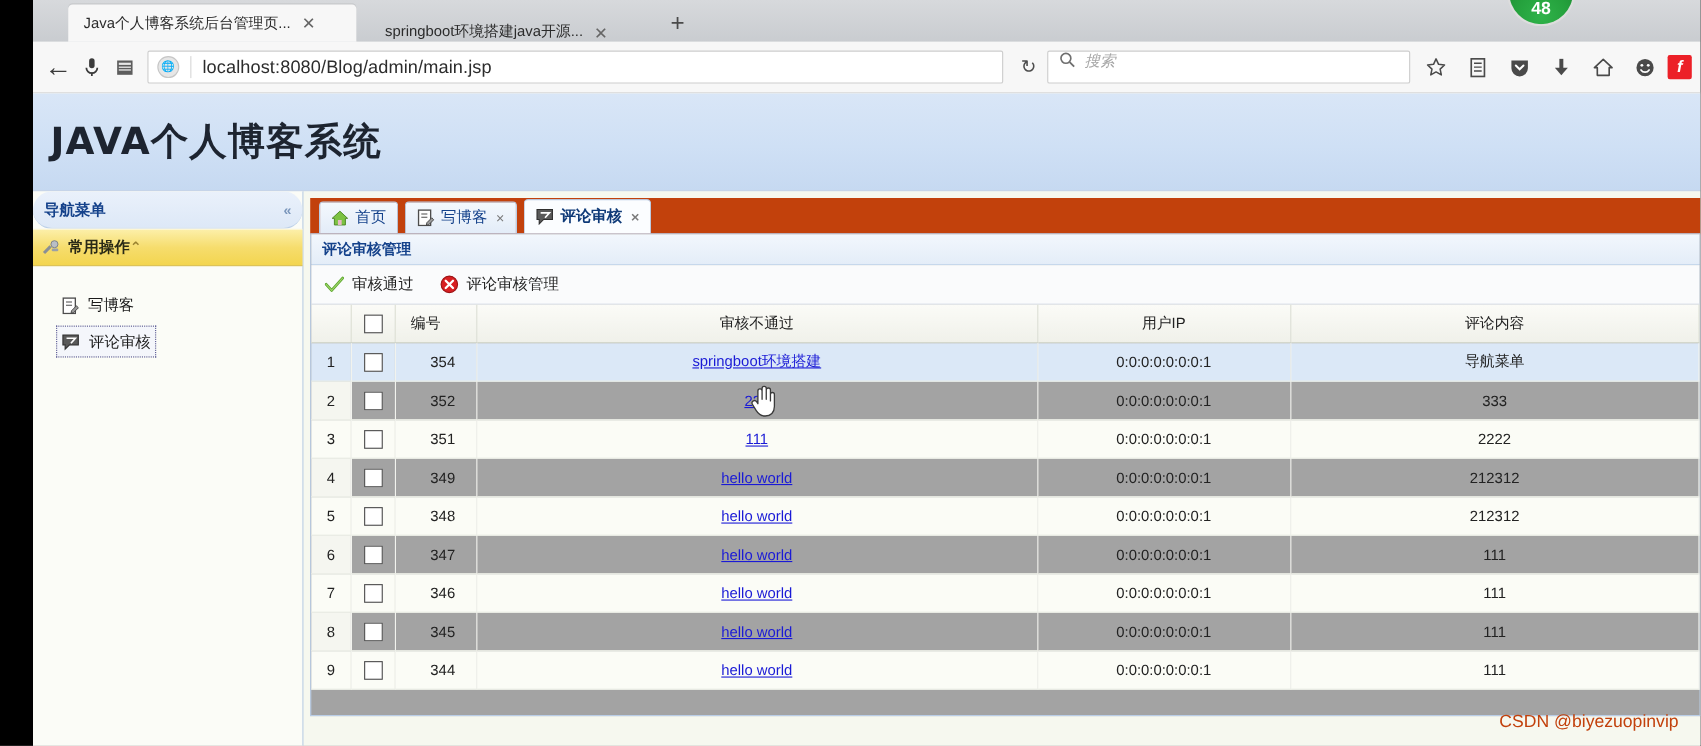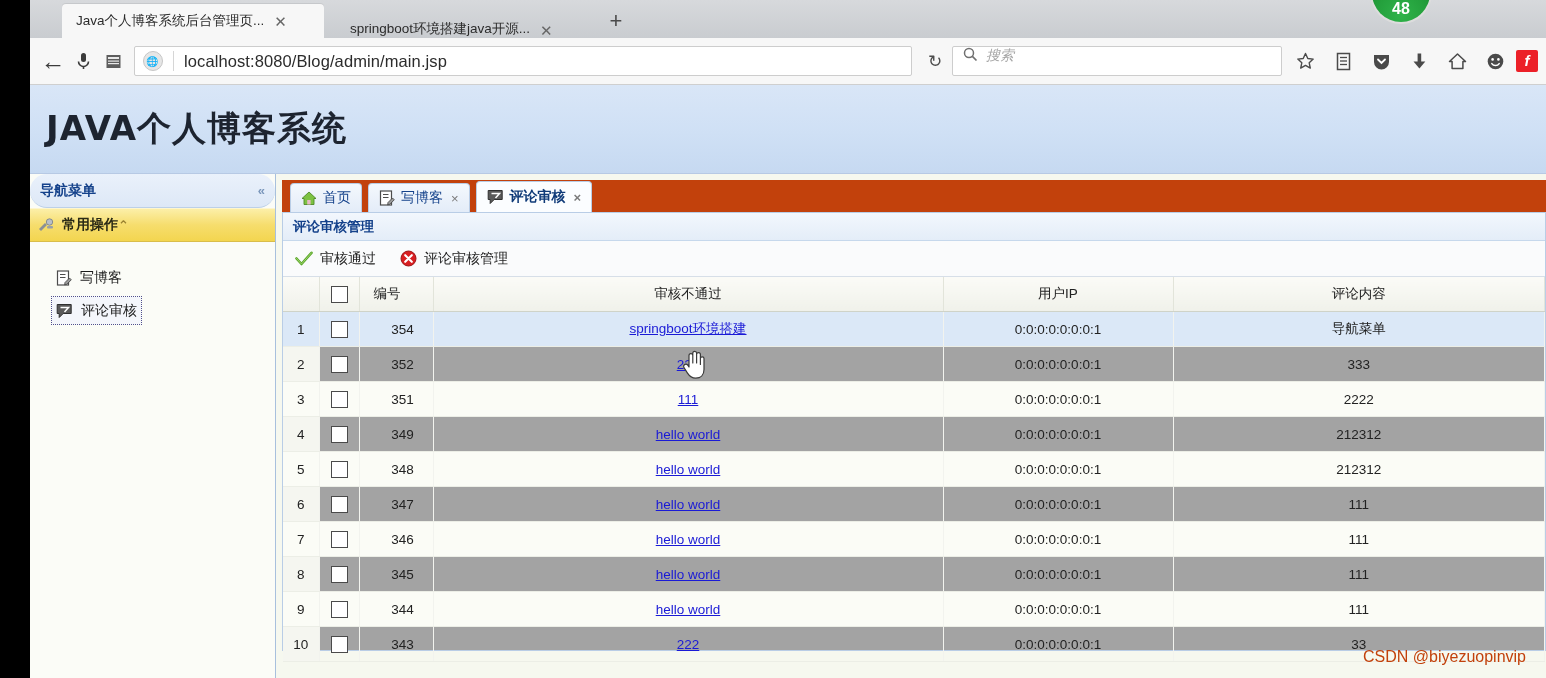--- a/index.html
+++ b/index.html
@@ -425,28 +425,20 @@
                   <td>111</td>
                 </tr>
                 <tr class="zebra">
                   <td class="idx">9</td>
                   <td><span class="chk"></span></td>
                   <td class="no">344</td>
                   <td><a class="blog">hello world</a></td>
                   <td>0:0:0:0:0:0:0:1</td>
                   <td>111</td>
                 </tr>
-                <tr>
-                  <td class="idx">10</td>
-                  <td><span class="chk"></span></td>
-                  <td class="no">343</td>
-                  <td><a class="blog">222</a></td>
-                  <td>0:0:0:0:0:0:0:1</td>
-                  <td>33</td>
-                </tr>
               </tbody>
             </table>
           </div>
         </div>
       </div>
 
       <div class="watermark">CSDN @biyezuopinvip</div>
     </div>
   </div>
 

